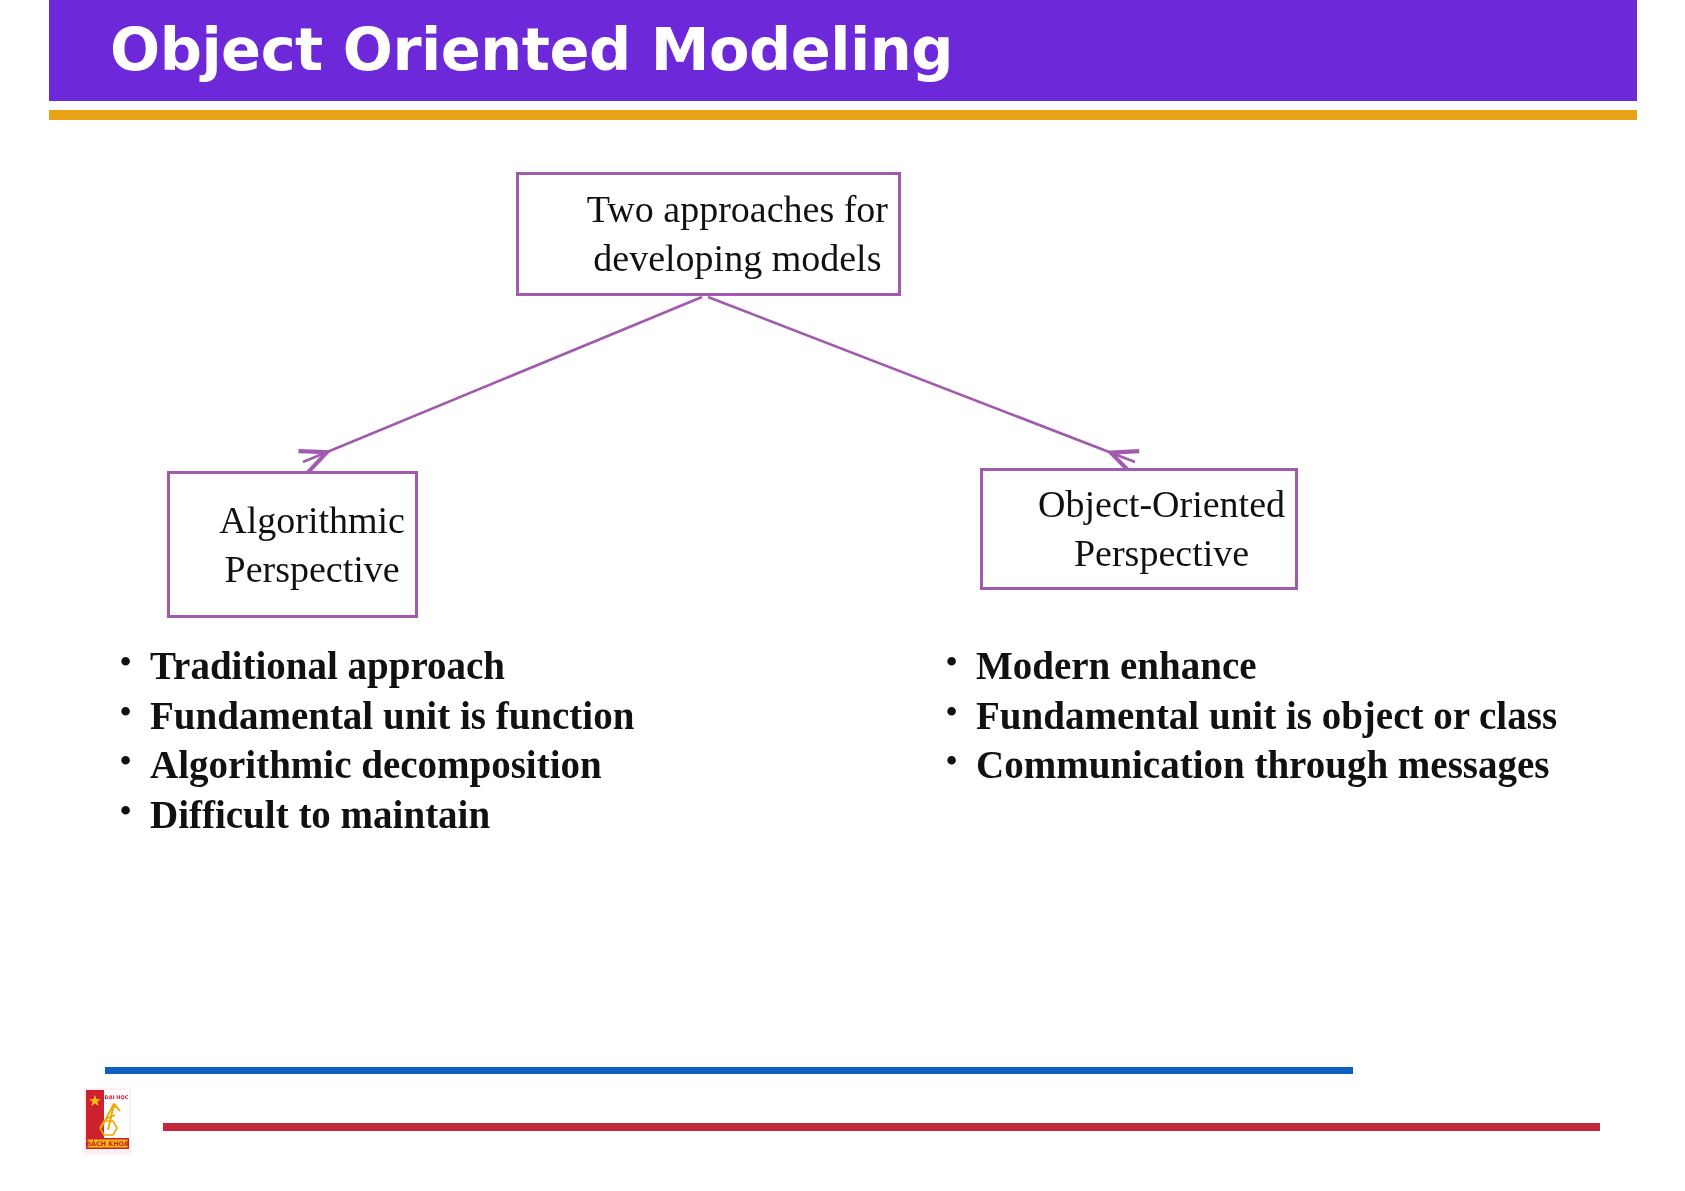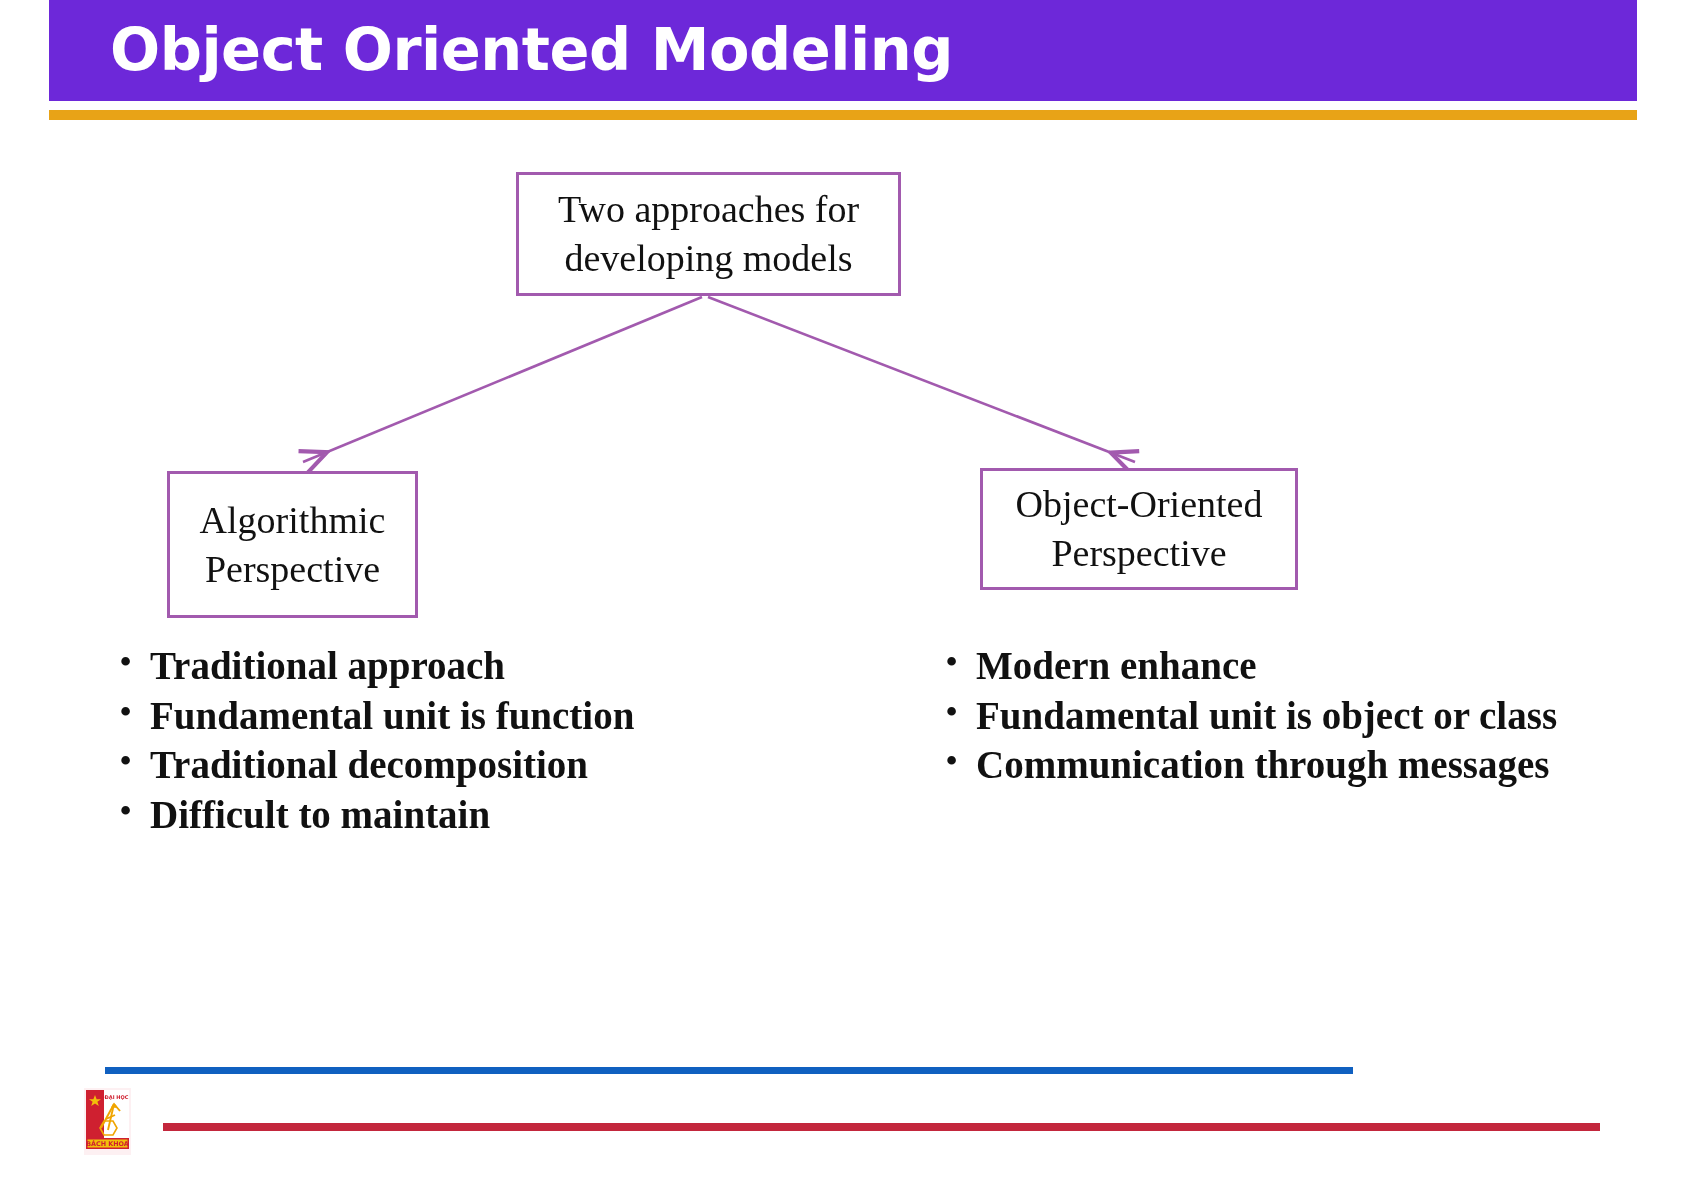--- a/index.html
+++ b/index.html
@@ -61,21 +61,21 @@
     top: 0;
   }
 
   .node-box {
     position: absolute;
     border: 3px solid #a25aae;
     background: #ffffff;
     box-sizing: border-box;
     display: flex;
     align-items: center;
-    justify-content: center;
+    justify-content: flex-end;
     text-align: center;
     font-family: "Liberation Serif", "DejaVu Serif", serif;
     color: #111111;
     font-size: 38px;
     line-height: 1.28;
     padding: 4px 10px;
   }
 
   #node-root {
     left: 516px;
@@ -190,21 +190,21 @@
 <div class="node-box" id="node-object-oriented">
   <span>
     <span>Object-Oriented</span><br>
     <span>Perspective</span>
   </span>
 </div>
 
 <ul class="bullet-list" id="bullets-left">
   <li>Traditional approach</li>
   <li>Fundamental unit is function</li>
-  <li>Traditional decomposition</li>
+  <li>Algorithmic decomposition</li>
   <li>Difficult to maintain</li>
 </ul>
 
 <ul class="bullet-list" id="bullets-right">
   <li>Modern enhance</li>
   <li>Fundamental unit is object or class</li>
   <li>Communication through messages</li>
 </ul>
 
 <div id="footer-blue-rule"></div>

